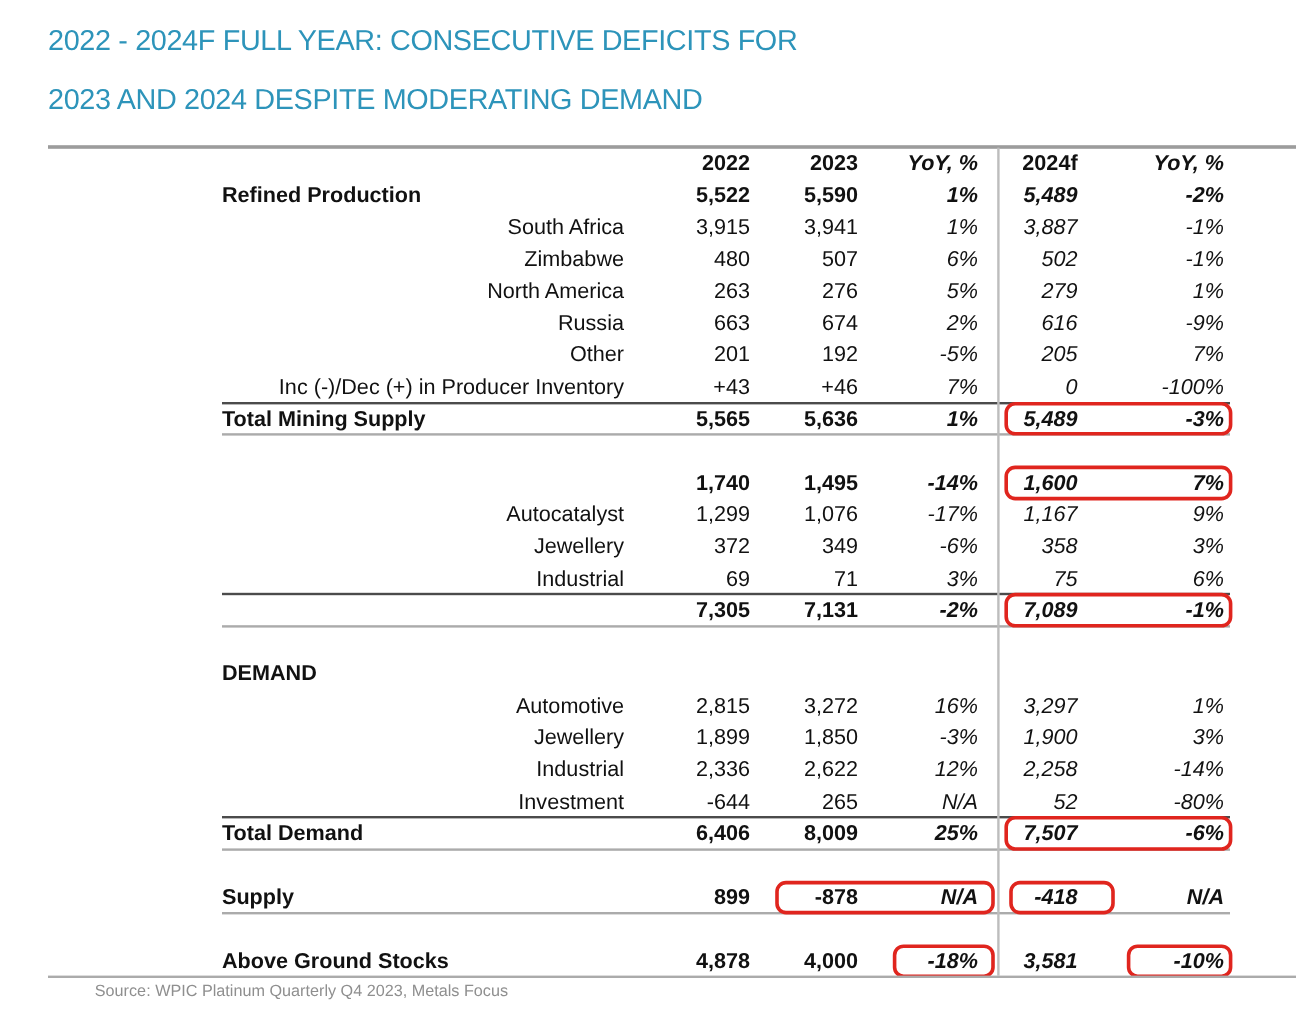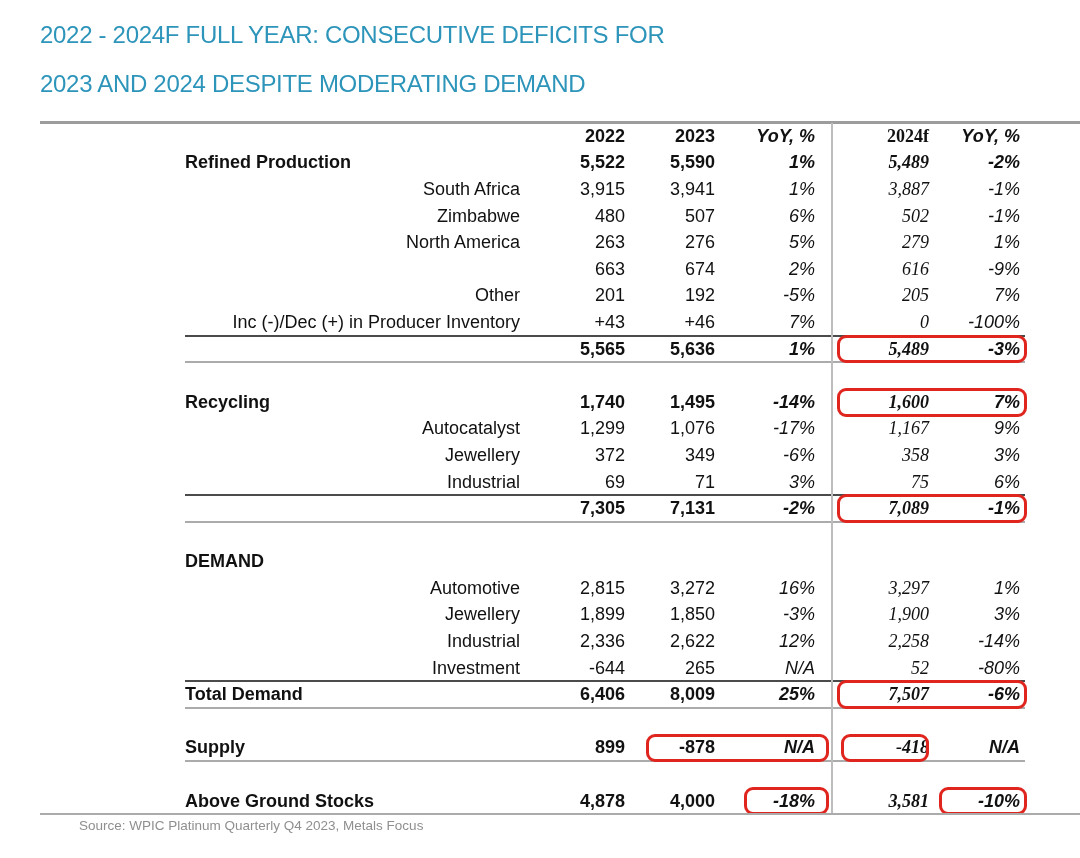--- a/index.html
+++ b/index.html
@@ -34,21 +34,21 @@
     position:absolute;top:0;height:100%;display:flex;align-items:center;
     font-size:18px;color:var(--text);white-space:nowrap;
   }
   .label{left:145px;width:335px;}
   .label.l{justify-content:flex-start;}
   .label.r{justify-content:flex-end;text-align:center;}
   .cell{justify-content:flex-end;}
   .c0{left:480px;width:105px;}
   .c1{left:585px;width:90px;}
   .c2{left:675px;width:100px;}
-  .c3{left:801px;width:88px;font-family:Liberation Serif, serif;}
+  .c3{left:770px;width:88px;}
   .c4{left:863px;width:117px;}
   .b{font-weight:700;}
   .i{font-style:italic;}
   .rule{position:absolute;left:145px;width:840px;height:2px;}
   .rule.top{top:-1px;background:var(--rule-dark);}
   .rule.bottom{bottom:-1px;background:var(--rule-gray);}
   .redbox{
     position:absolute;top:-1px;bottom:-1px;
     border:3px solid var(--highlight-red);border-radius:9px;
   }
@@ -97,20 +97,21 @@
     </div>
     <div class="tr">
       <div class="label r">North America</div>
       <div class="cell c0">263</div>
       <div class="cell c1">276</div>
       <div class="cell c2 i">5%</div>
       <div class="cell c3 i">279</div>
       <div class="cell c4 i">1%</div>
     </div>
     <div class="tr">
+      <div class="label r">Russia</div>
       <div class="cell c0">663</div>
       <div class="cell c1">674</div>
       <div class="cell c2 i">2%</div>
       <div class="cell c3 i">616</div>
       <div class="cell c4 i">-9%</div>
     </div>
     <div class="tr">
       <div class="label r">Other</div>
       <div class="cell c0">201</div>
       <div class="cell c1">192</div>
@@ -122,30 +123,30 @@
       <div class="label r">Inc (-)/Dec (+) in Producer Inventory</div>
       <div class="cell c0">+43</div>
       <div class="cell c1">+46</div>
       <div class="cell c2 i">7%</div>
       <div class="cell c3 i">0</div>
       <div class="cell c4 i">-100%</div>
     </div>
     <div class="tr">
       <div class="rule top"></div>
       <div class="rule bottom"></div>
+      <div class="label l b">Total Mining Supply</div>
       <div class="cell c0 b">5,565</div>
       <div class="cell c1 b">5,636</div>
       <div class="cell c2 b i">1%</div>
       <div class="cell c3 b i">5,489</div>
       <div class="cell c4 b i">-3%</div>
       <div class="redbox" style="left: 797px; width: 184px;"></div>
     </div>
     <div class="tr"></div>
     <div class="tr">
-      <div class="label l b">Recycling</div>
       <div class="cell c0 b">1,740</div>
       <div class="cell c1 b">1,495</div>
       <div class="cell c2 b i">-14%</div>
       <div class="cell c3 b i">1,600</div>
       <div class="cell c4 b i">7%</div>
       <div class="redbox" style="left: 797px; width: 184px;"></div>
     </div>
     <div class="tr">
       <div class="label r">Autocatalyst</div>
       <div class="cell c0">1,299</div>

